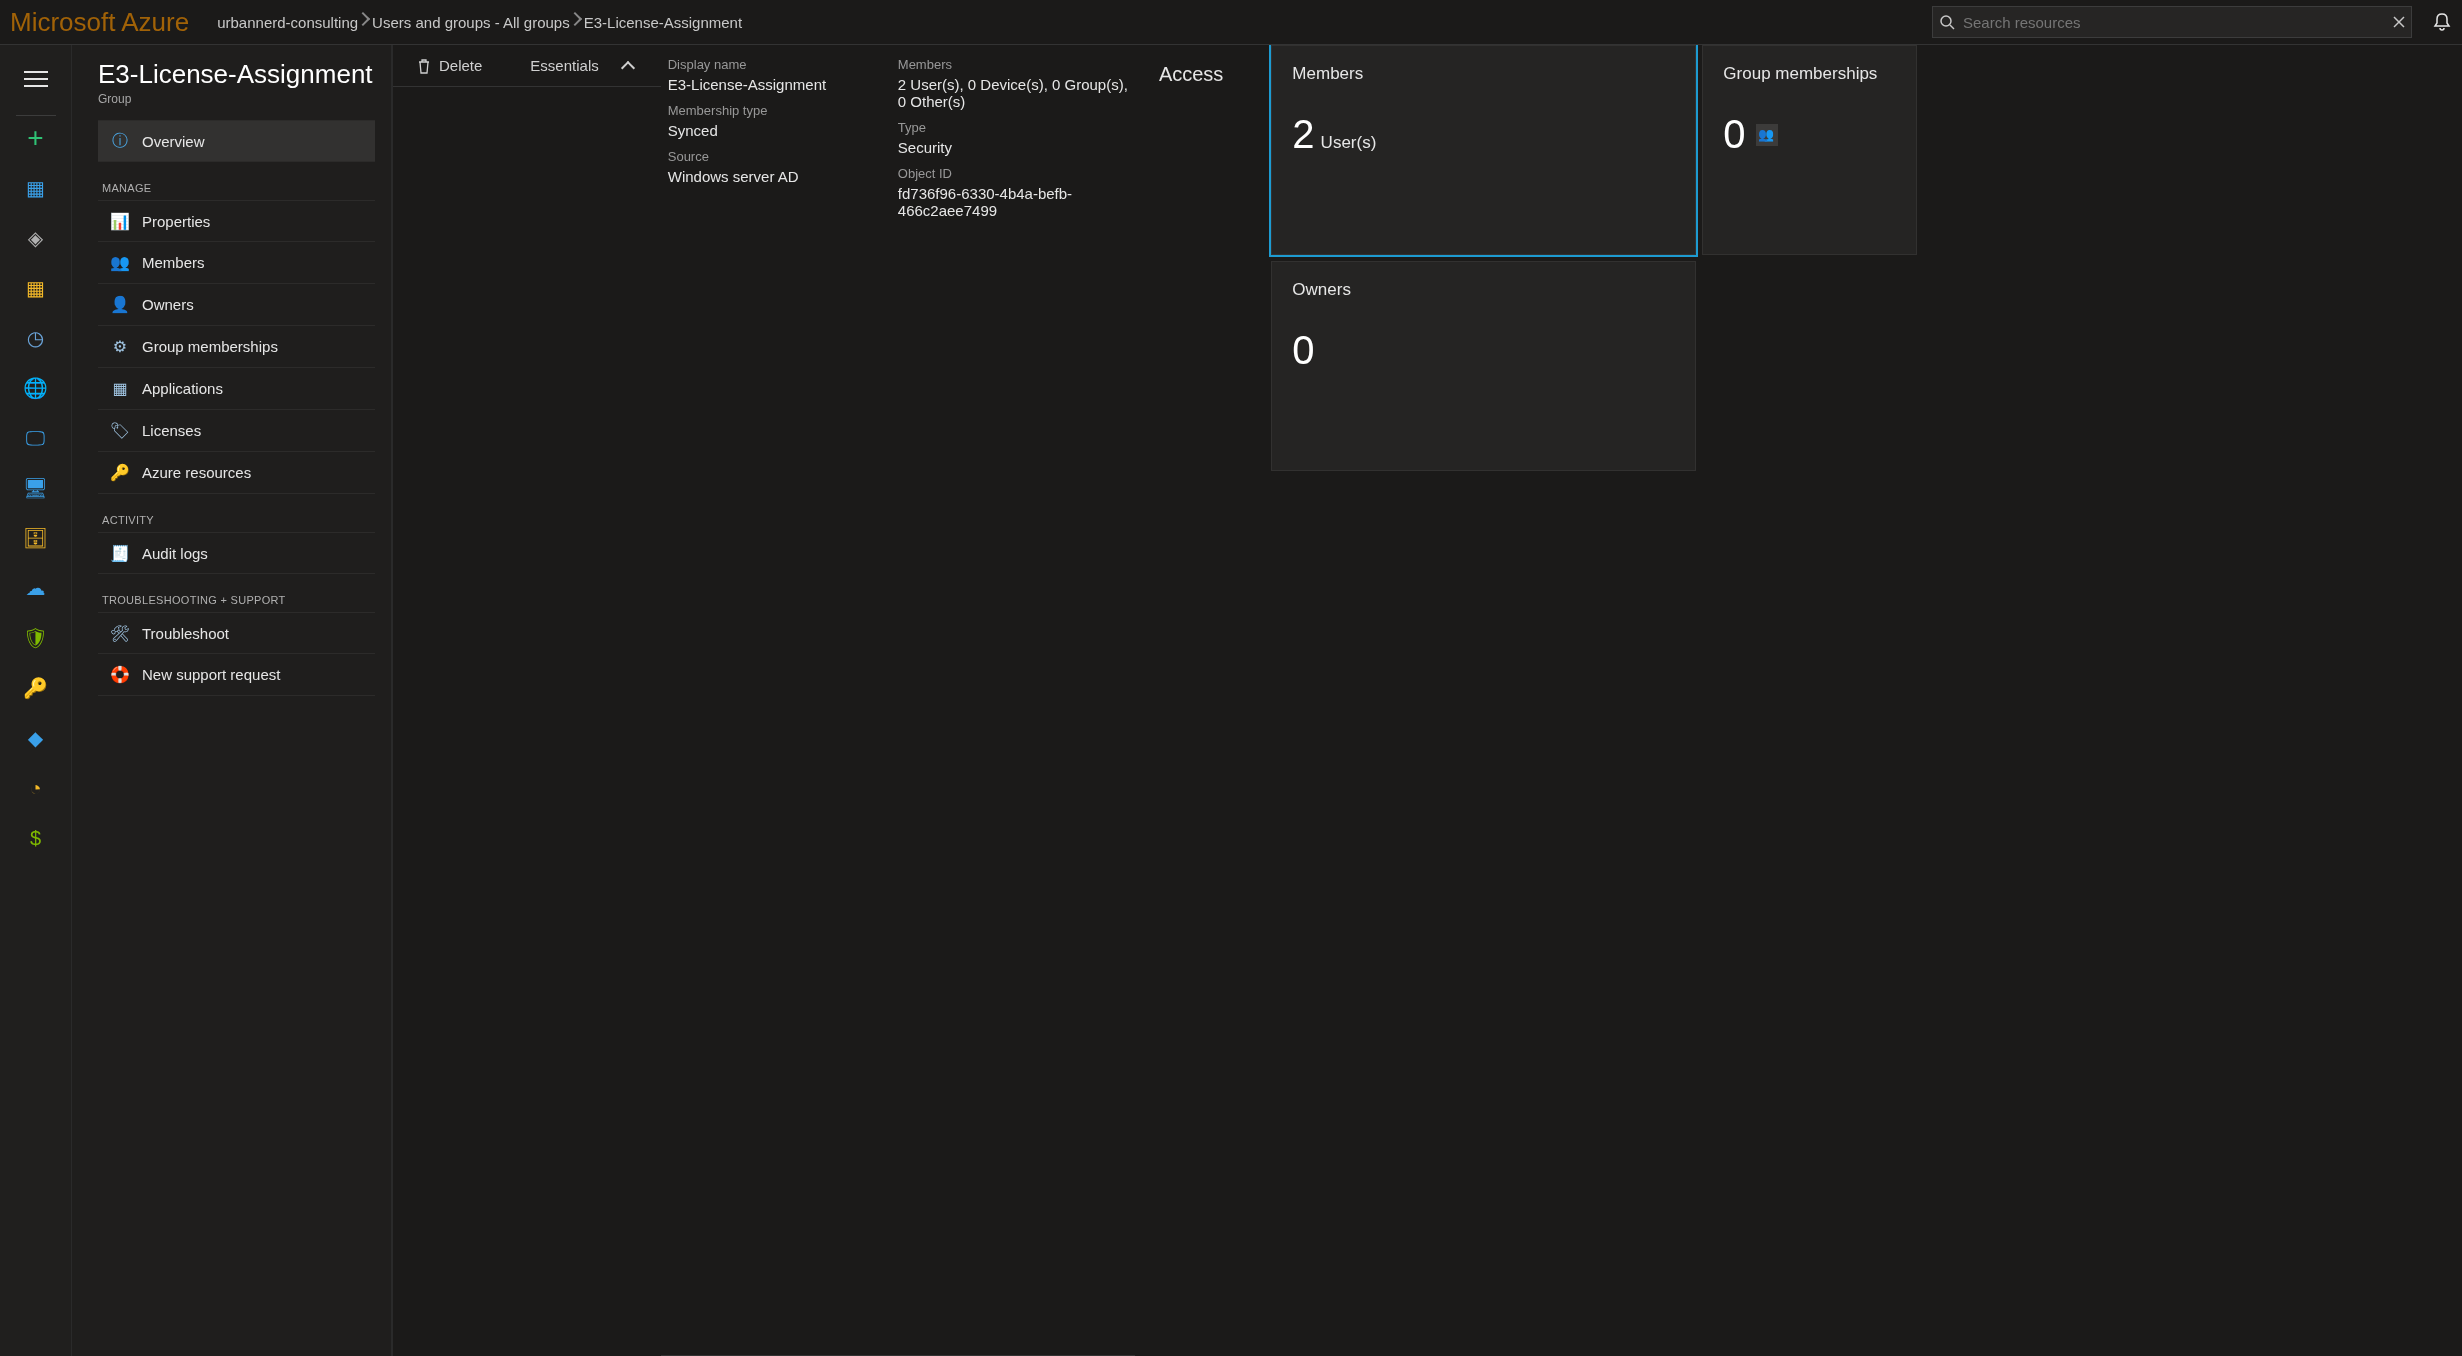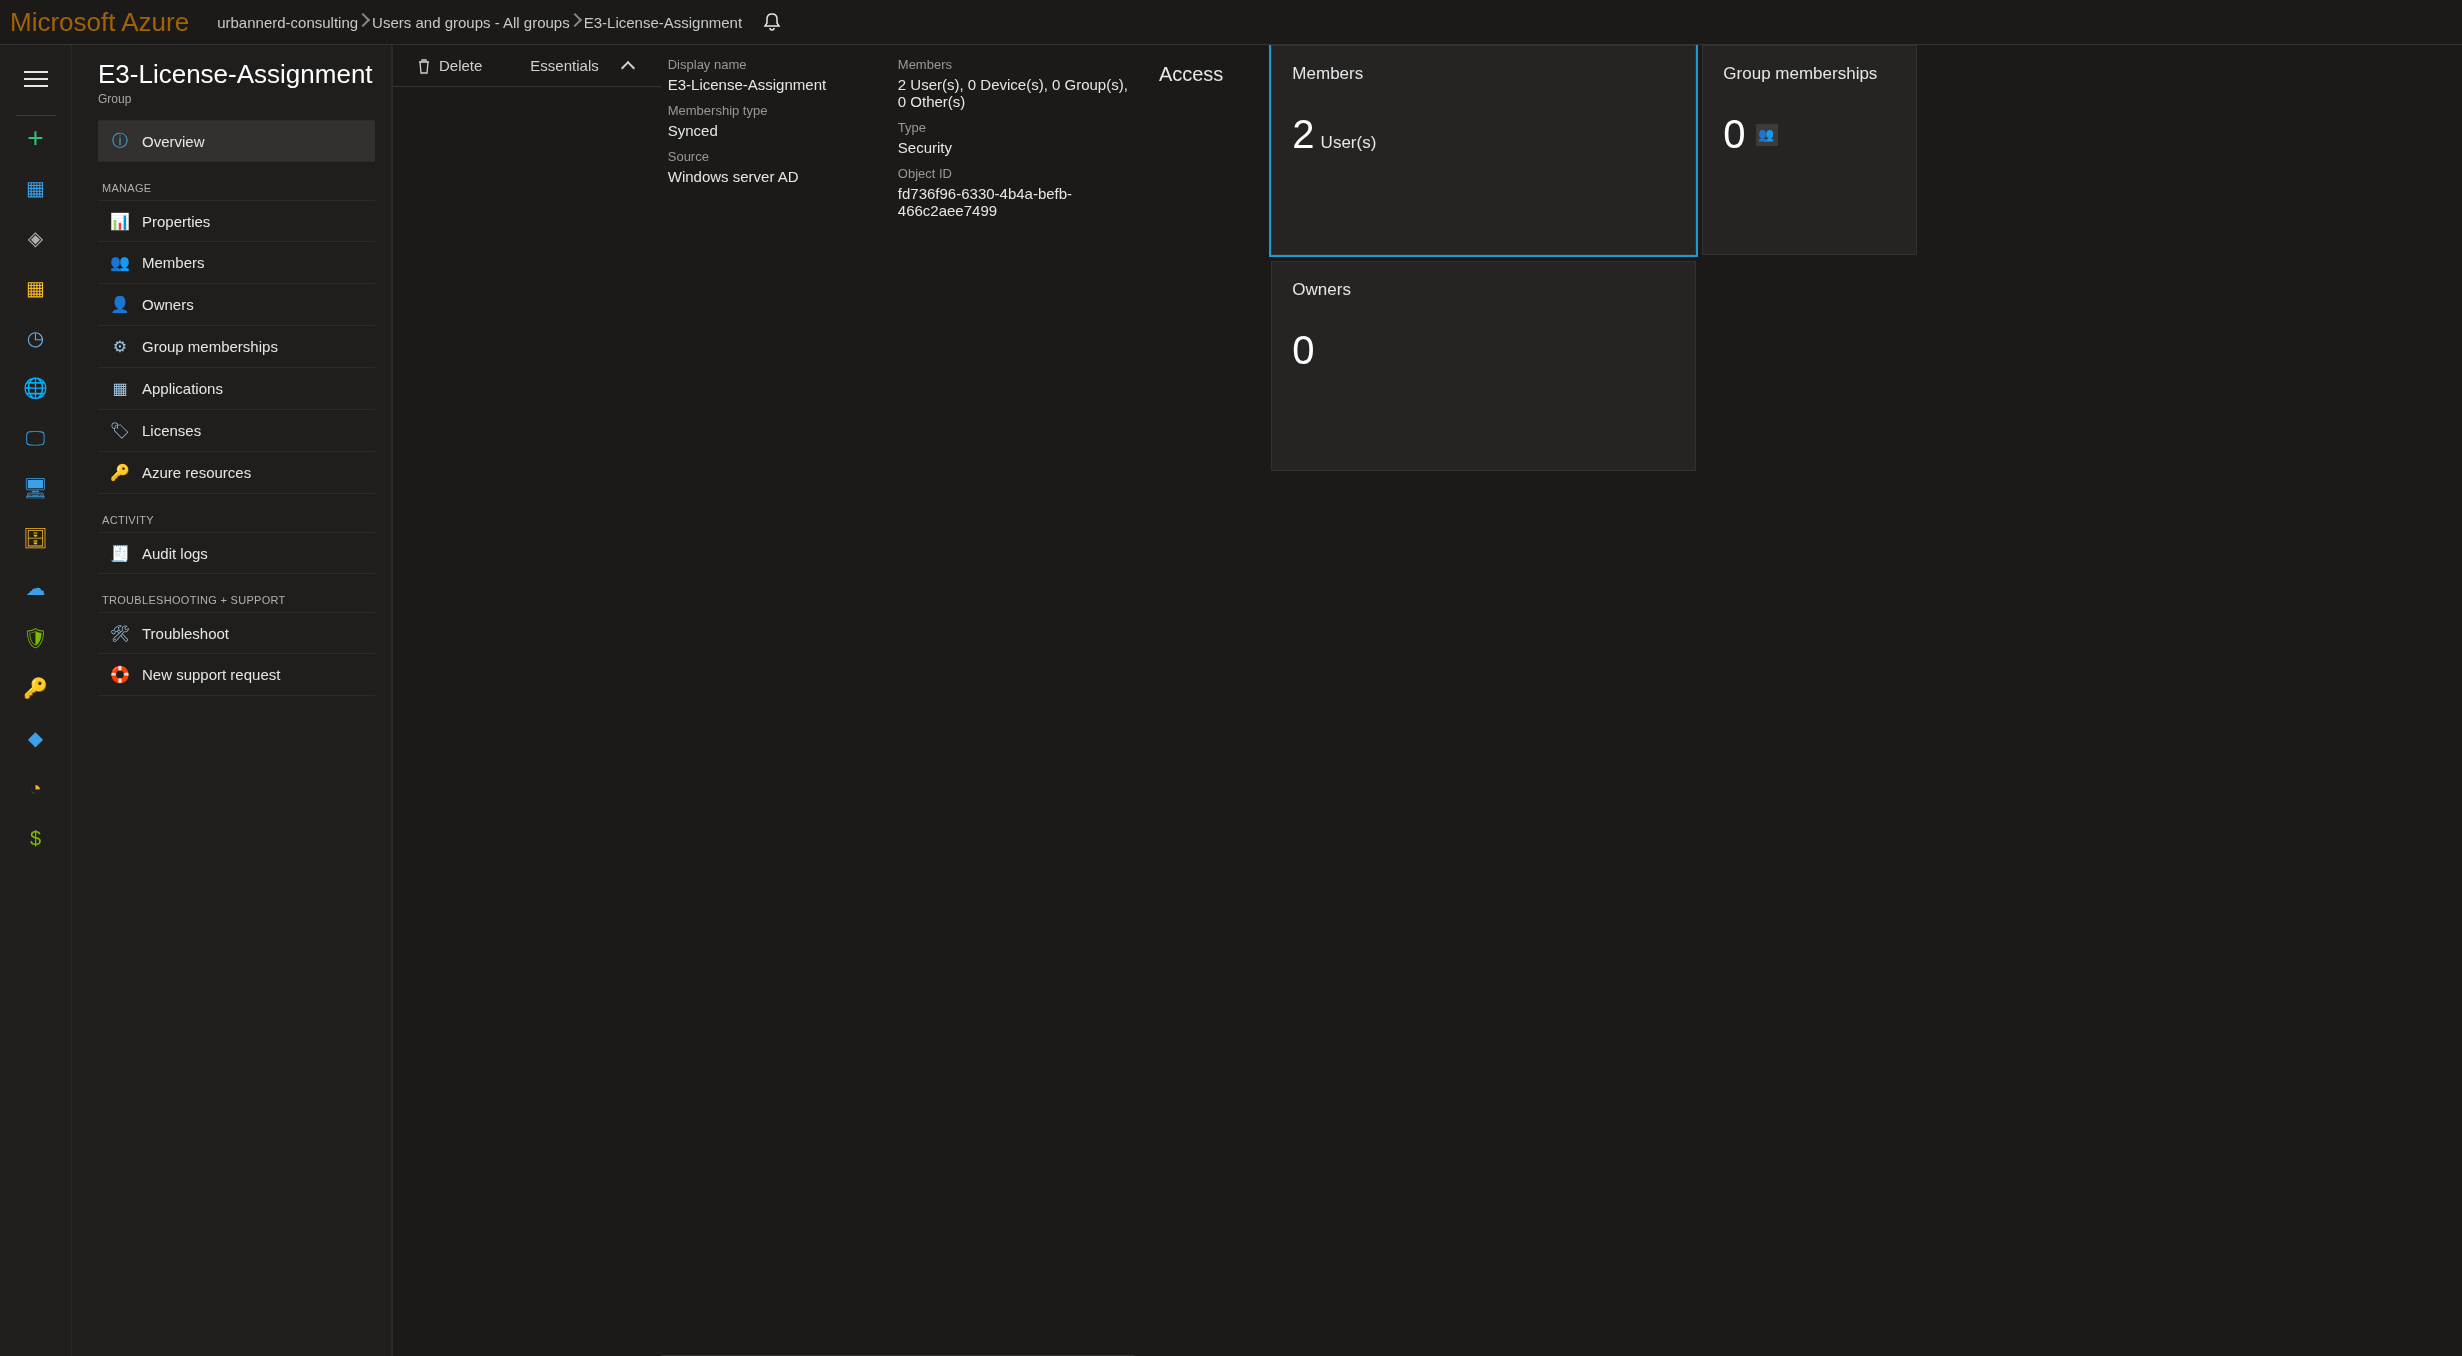--- a/index.html
+++ b/index.html
@@ -21,21 +21,21 @@
     padding: 0 10px;
     gap: 10px;
   }
   .brand {
     font-size: 26px;
     font-weight: 400;
     color: #a16207;
     white-space: nowrap;
     margin-right: 18px;
   }
-  .breadcrumb { display: flex; align-items: center; flex: 0 0 auto; }
+  .breadcrumb { display: flex; align-items: flex-start; flex: 0 0 auto; }
   .breadcrumb .bc-link { color: #c8c8c8; font-size: 15px; cursor: pointer; }
   .breadcrumb .chev { color: #888; }
   .search-wrap {
     margin-left: auto;
     display: flex;
     align-items: center;
     background: #262524;
     border: 1px solid #3c3c3c;
     height: 32px;
     width: 480px;
@@ -170,20 +170,35 @@
   <div class="brand">Microsoft Azure</div>
 
   <div class="breadcrumb">
     <span class="bc-link">urbannerd-consulting</span>
     <span class="chev chev-right"></span>
     <span class="bc-link">Users and groups - All groups</span>
     <span class="chev chev-right"></span>
     <span class="bc-link">E3-License-Assignment</span>
   </div>
 
+  <div class="search-wrap">
+    <span class="search-icon">
+      <svg width="16" height="16" viewBox="0 0 16 16" fill="none">
+          <circle cx="7" cy="7" r="5" stroke="#c8c8c8" stroke-width="1.5"></circle>
+          <line x1="11" y1="11" x2="15" y2="15" stroke="#c8c8c8" stroke-width="1.5"></line>
+        </svg>
+    </span>
+    <input placeholder="Search resources" style="">
+    <span class="clear-icon">
+      <svg width="12" height="12" viewBox="0 0 12 12">
+          <line x1="1" y1="1" x2="11" y2="11" stroke="#c8c8c8" stroke-width="1.5"></line>
+          <line x1="11" y1="1" x2="1" y2="11" stroke="#c8c8c8" stroke-width="1.5"></line>
+        </svg>
+    </span>
+  </div>
 
   <div class="bell">
     <svg width="20" height="20" viewBox="0 0 20 20" fill="none" stroke="#e6e6e6" stroke-width="1.5">
         <path d="M10 2c-3 0-5 2-5 5v4l-2 3h14l-2-3V7c0-3-2-5-5-5z"></path>
         <path d="M8 16a2 2 0 0 0 4 0"></path>
       </svg>
   </div>
 </div>
 
 <div class="shell">

